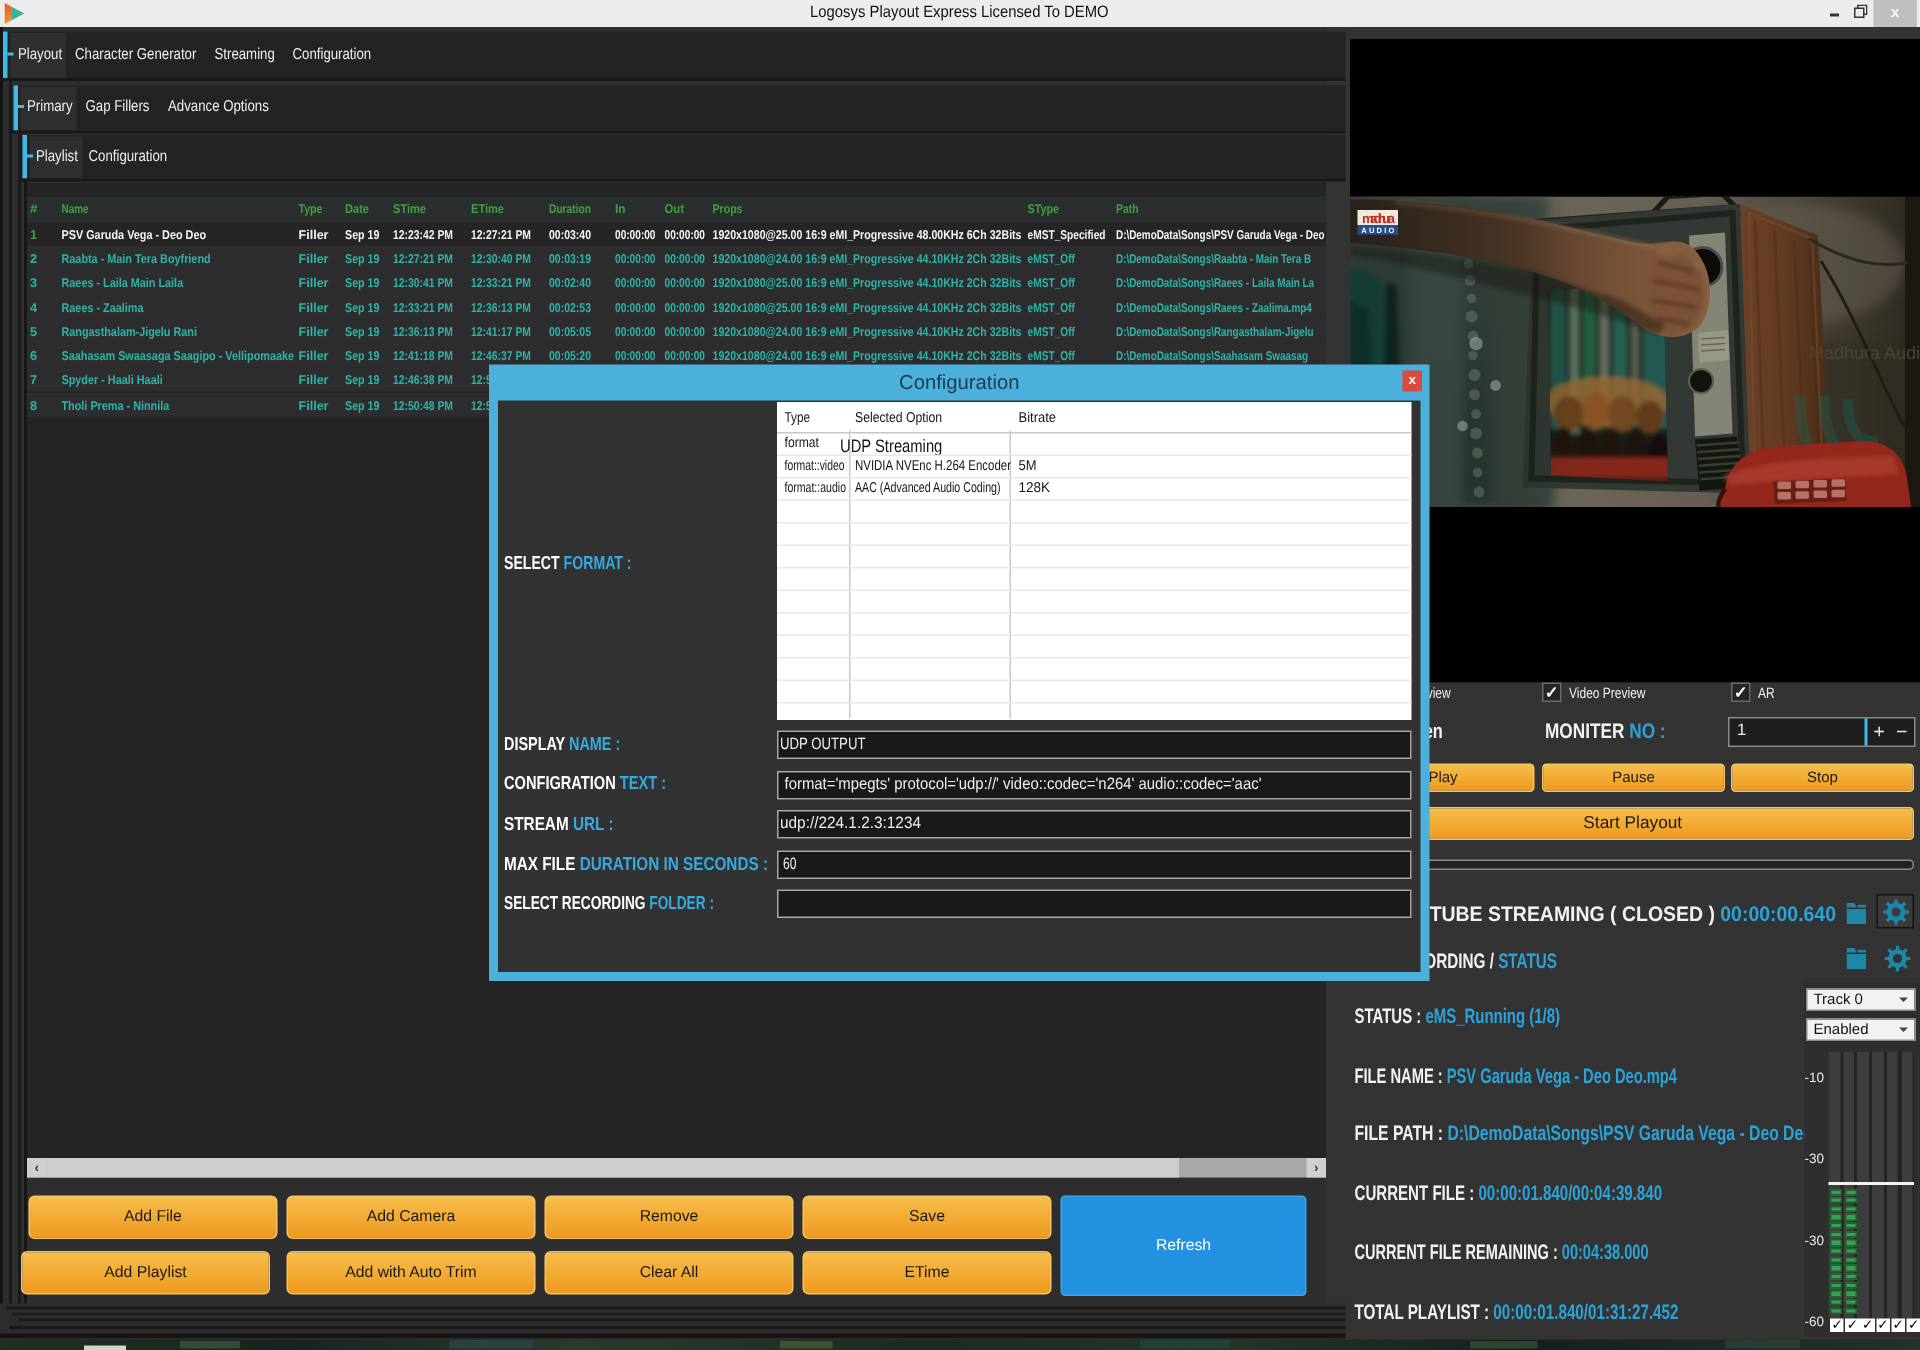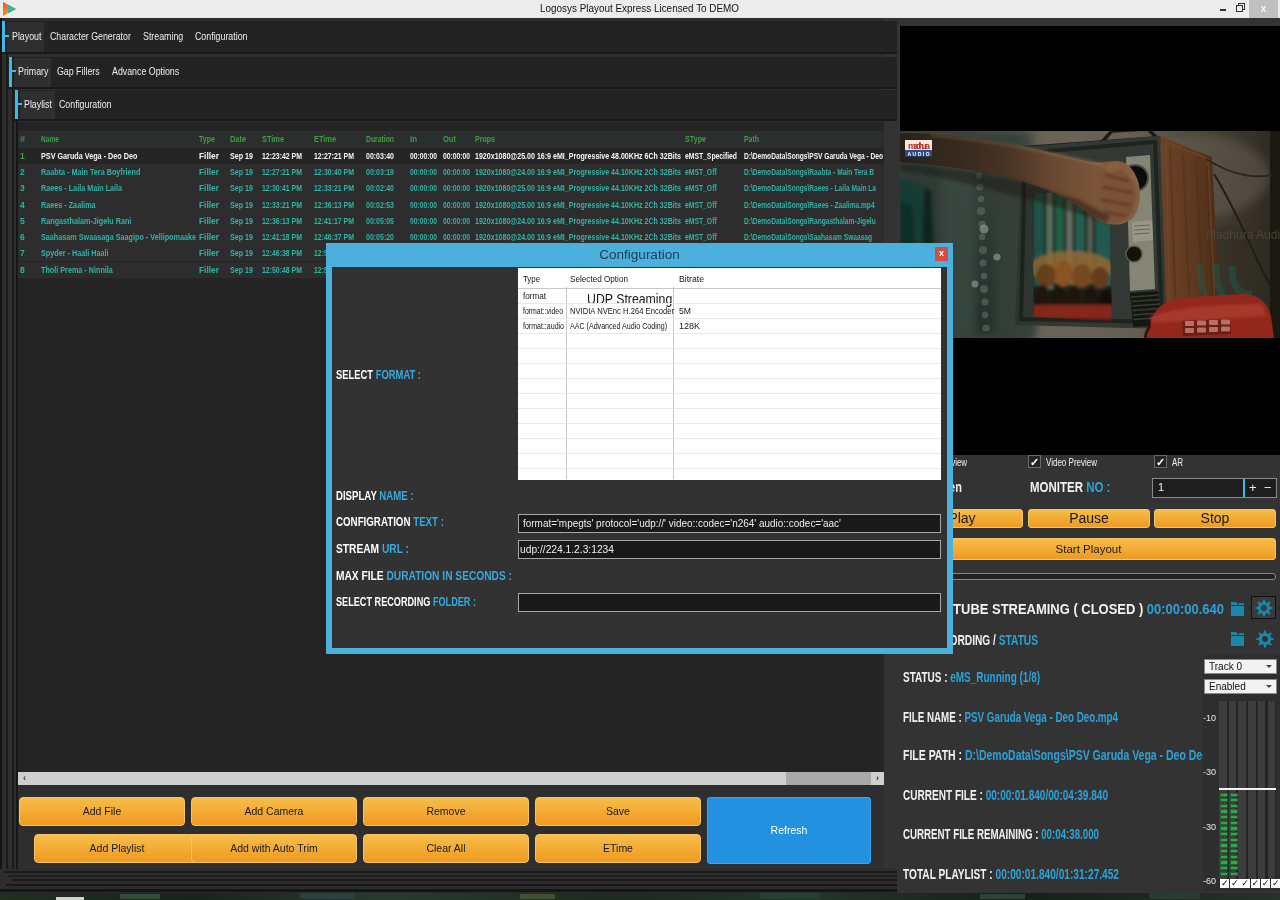--- a/index.html
+++ b/index.html
@@ -17,21 +17,21 @@
 .trow { position:absolute; left:18px; width:866px; height:16.3px; background:#2d2d2d; font-size:8.5px; font-weight:bold; }
 .rowsel { background:#252525; color:#f5f5f5; }
 .rowtx { color:#2fb3a8; }
 .cell { position:absolute; top:50%; transform:translateY(-50%); white-space:pre; }
 #hscroll { position:absolute; left:18px; top:772px; width:866px; height:13px; background:#a9a9a9; }
 .sbtn { position:absolute; top:0; width:13px; height:13px; background:#cfcfcf; color:#333; font-size:9px; text-align:center; line-height:13px; font-weight:bold; }
 .obtn { position:absolute; height:29px; width:166px; border-radius:4px; border:1px solid #f7c463;
   background:linear-gradient(#f7bd4a,#ee9a20); color:#1a1a1a; font-size:10.5px;
   text-align:center; line-height:27px; }
 .obtn2 { position:absolute; border-radius:3px; border:1px solid #f7c463; background:linear-gradient(#f7bd4a,#ee9a20);
-  color:#1a1a1a; font-size:14px; text-align:center; }
+  color:#1a1a1a; font-size:10px; text-align:center; }
 .stl { position:absolute; font-size:14px; color:#f2f2f2; white-space:pre; height:17px; }
 .chkbx { position:absolute; width:13px; height:13px; background:#252525; border:1px solid #6a6a6a; color:#fff; font-size:11px; line-height:12px; text-align:center; font-weight:bold; }
 .cklab { position:absolute; color:#f0f0f0; font-size:10px; }
 .cklab > span { display:inline-block; transform:scaleX(0.8); transform-origin:0 50%; }
 .mcol { position:absolute; top:701px; width:7.7px; height:178px; background:#3d3d3d; }
 .seg { position:absolute; width:8px; height:4.3px; background:#3ba152; border:1px solid #1e6330; }
 .mchk { position:absolute; top:878.5px; width:9.4px; height:9.4px; background:#fff; color:#000; font-size:9px; line-height:9px; text-align:center; }
 .mlab { position:absolute; color:#e8e8e8; font-size:9px; width:16px; text-align:right; }
 .sel { position:absolute; left:1204px; width:73px; height:15px; background:#f2f2f2; border:1px solid #8a8a8a; font-size:10px; color:#111; line-height:13px; padding-left:4px; }
 .sel:after { content:""; position:absolute; right:4px; top:5px; border:3.5px solid transparent; border-top-color:#444; }
@@ -234,21 +234,21 @@
   </div>
 <div id="hscroll">
  <div class="sbtn" style="left:0">‹</div>
  <div class="abs" style="left:13px;top:0;width:755px;height:13px;background:#cfcfcf"></div>
  <div class="sbtn" style="left:853px">›</div>
 </div>
 <div class="obtn" style="left:19px;top:797px">Add File</div>
 <div class="obtn" style="left:191px;top:797px">Add Camera</div>
 <div class="obtn" style="left:363px;top:797px">Remove</div>
 <div class="obtn" style="left:535px;top:797px">Save</div>
-<div class="obtn" style="left:34px;top:834px">Add Playlist</div>
+<div class="obtn" style="left:14px;top:834px">Add Playlist</div>
 <div class="obtn" style="left:191px;top:834px">Add with Auto Trim</div>
 <div class="obtn" style="left:363px;top:834px">Clear All</div>
 <div class="obtn" style="left:535px;top:834px">ETime</div>
 <div class="abs" style="left:707px;top:797px;width:164px;height:67px;background:#2191e0;border-radius:3px;border:1px solid #3ba4ee;color:#fff;font-size:10.5px;text-align:center;line-height:65px">Refresh</div>
 <div class="abs" style="left:900px;top:26px;width:380px;height:429px"><svg width="380" height="429" viewBox="0 0 380 429">
 <defs>
  <linearGradient id="wall" x1="0" y1="0" x2="1" y2="0">
   <stop offset="0" stop-color="#53514a"></stop>
           <stop offset="0.32" stop-color="#746d60"></stop>
   <stop offset="0.62" stop-color="#6c6557"></stop>
@@ -507,21 +507,21 @@
 <div class="mchk" style="left:1271.0px">✓</div>
 <div id="dlg">
  <div class="abs" style="left:0;top:0;width:627px;height:24px;text-align:center;font-size:13.5px;color:#1c3c50;line-height:24px">Configuration</div>
  <div class="abs" style="left:609px;top:4px;width:13px;height:14px;background:#d84b3f;color:#fff;font-size:9px;text-align:center;line-height:13px;font-weight:bold">x</div>
  <div id="dlgc">
   <div class="abs" style="left:186px;top:1px;width:423px;height:212px;background:#fff"></div>
   <div class="dvline" style="left:234px"></div>
   <div class="dvline" style="left:341px"></div>
   <div class="abs" style="left:186px;top:21px;width:423px;height:1px;background:#c8c8c8"></div>
   <div class="abs" style="left:191px;top:23px;color:#161616;font-size:9.5px"><span style="display:inline-block;transform:scaleX(0.8543);transform-origin:0 50%;white-space:pre">format</span></div>
-<div class="abs" style="left:255px;top:23px;color:#161616;font-size:15px"><span style="display:inline-block;transform:scaleX(0.8204);transform-origin:0 50%;white-space:pre">UDP Streaming</span></div>
+<div class="abs" style="left:228px;top:23px;color:#161616;font-size:12px"><span style="display:inline-block;transform:scaleX(0.8204);transform-origin:0 50%;white-space:pre">UDP Streaming</span></div>
 <div class="abs" style="left:191px;top:38px;color:#161616;font-size:9.5px"><span style="display:inline-block;transform:scaleX(0.7284);transform-origin:0 50%;white-space:pre">format::video</span></div>
 <div class="abs" style="left:238px;top:38px;color:#161616;font-size:9.5px"><span style="display:inline-block;transform:scaleX(0.8039);transform-origin:0 50%;white-space:pre">NVIDIA NVEnc H.264 Encoder</span></div>
 <div class="abs" style="left:347px;top:38px;color:#161616;font-size:9.5px"><span style="display:inline-block;transform:scaleX(0.9093);transform-origin:0 50%;white-space:pre">5M</span></div>
 <div class="abs" style="left:191px;top:53px;color:#161616;font-size:9.5px"><span style="display:inline-block;transform:scaleX(0.7395);transform-origin:0 50%;white-space:pre">format::audio</span></div>
 <div class="abs" style="left:238px;top:53px;color:#161616;font-size:9.5px"><span style="display:inline-block;transform:scaleX(0.7467);transform-origin:0 50%;white-space:pre">AAC (Advanced Audio Coding)</span></div>
 <div class="abs" style="left:347px;top:53px;color:#161616;font-size:9.5px"><span style="display:inline-block;transform:scaleX(0.9465);transform-origin:0 50%;white-space:pre">128K</span></div>
 <div class="abs" style="left:186px;top:36px;width:423px;height:1px;background:#e8e8e8"></div>
 <div class="abs" style="left:186px;top:51px;width:423px;height:1px;background:#e8e8e8"></div>
 <div class="abs" style="left:186px;top:66px;width:423px;height:1px;background:#e8e8e8"></div>
 <div class="abs" style="left:186px;top:81px;width:423px;height:1px;background:#e8e8e8"></div>
@@ -531,20 +531,22 @@
 <div class="abs" style="left:186px;top:141px;width:423px;height:1px;background:#e8e8e8"></div>
 <div class="abs" style="left:186px;top:156px;width:423px;height:1px;background:#e8e8e8"></div>
 <div class="abs" style="left:186px;top:171px;width:423px;height:1px;background:#e8e8e8"></div>
 <div class="abs" style="left:186px;top:186px;width:423px;height:1px;background:#e8e8e8"></div>
 <div class="abs" style="left:186px;top:201px;width:423px;height:1px;background:#e8e8e8"></div>
 <div class="abs" style="left:191px;top:6px;color:#161616;font-size:9.5px"><span style="display:inline-block;transform:scaleX(0.8254);transform-origin:0 50%">Type</span></div>
 <div class="abs" style="left:238px;top:6px;color:#161616;font-size:9.5px"><span style="display:inline-block;transform:scaleX(0.8580);transform-origin:0 50%">Selected Option</span></div>
 <div class="abs" style="left:347px;top:6px;color:#161616;font-size:9.5px"><span style="display:inline-block;transform:scaleX(0.9105);transform-origin:0 50%">Bitrate</span></div>
   <div class="dlab" style="top:101px"><span style="display:inline-block;transform:scaleX(0.7525);transform-origin:0 50%;white-space:pre"><b>SELECT <span class="cyd">FORMAT :</span></b></span></div>
   <div class="dlab" style="top:222px"><span style="display:inline-block;transform:scaleX(0.7695);transform-origin:0 50%;white-space:pre"><b>DISPLAY <span class="cyd">NAME :</span></b></span></div>
+<div class="dinp" style="top:220.0px;padding-left:1px"><span style="display:inline-block;transform:scaleX(0.7994);transform-origin:0 50%;white-space:pre">UDP OUTPUT</span></div>
 <div class="dlab" style="top:248px"><span style="display:inline-block;transform:scaleX(0.7790);transform-origin:0 50%;white-space:pre"><b>CONFIGRATION <span class="cyd">TEXT :</span></b></span></div>
 <div class="dinp" style="top:246.5px;padding-left:4px"><span style="display:inline-block;transform:scaleX(0.9036);transform-origin:0 50%;white-space:pre">format='mpegts' protocol='udp://' video::codec='n264' audio::codec='aac'</span></div>
 <div class="dlab" style="top:275px"><span style="display:inline-block;transform:scaleX(0.8170);transform-origin:0 50%;white-space:pre"><b>STREAM <span class="cyd">URL :</span></b></span></div>
 <div class="dinp" style="top:273.0px;padding-left:1px"><span style="display:inline-block;transform:scaleX(0.9314);transform-origin:0 50%;white-space:pre">udp://224.1.2.3:1234</span></div>
 <div class="dlab" style="top:302px"><span style="display:inline-block;transform:scaleX(0.8158);transform-origin:0 50%;white-space:pre"><b>MAX FILE <span class="cyd">DURATION IN SECONDS :</span></b></span></div>
+<div class="dinp" style="top:299.5px;padding-left:3px"><span style="display:inline-block;transform:scaleX(0.7356);transform-origin:0 50%;white-space:pre">60</span></div>
 <div class="dlab" style="top:328px"><span style="display:inline-block;transform:scaleX(0.7304);transform-origin:0 50%;white-space:pre"><b>SELECT RECORDING <span class="cyd">FOLDER :</span></b></span></div>
 <div class="dinp" style="top:326.0px;padding-left:1px"></div>
  </div>
 </div>
 </body></html>

